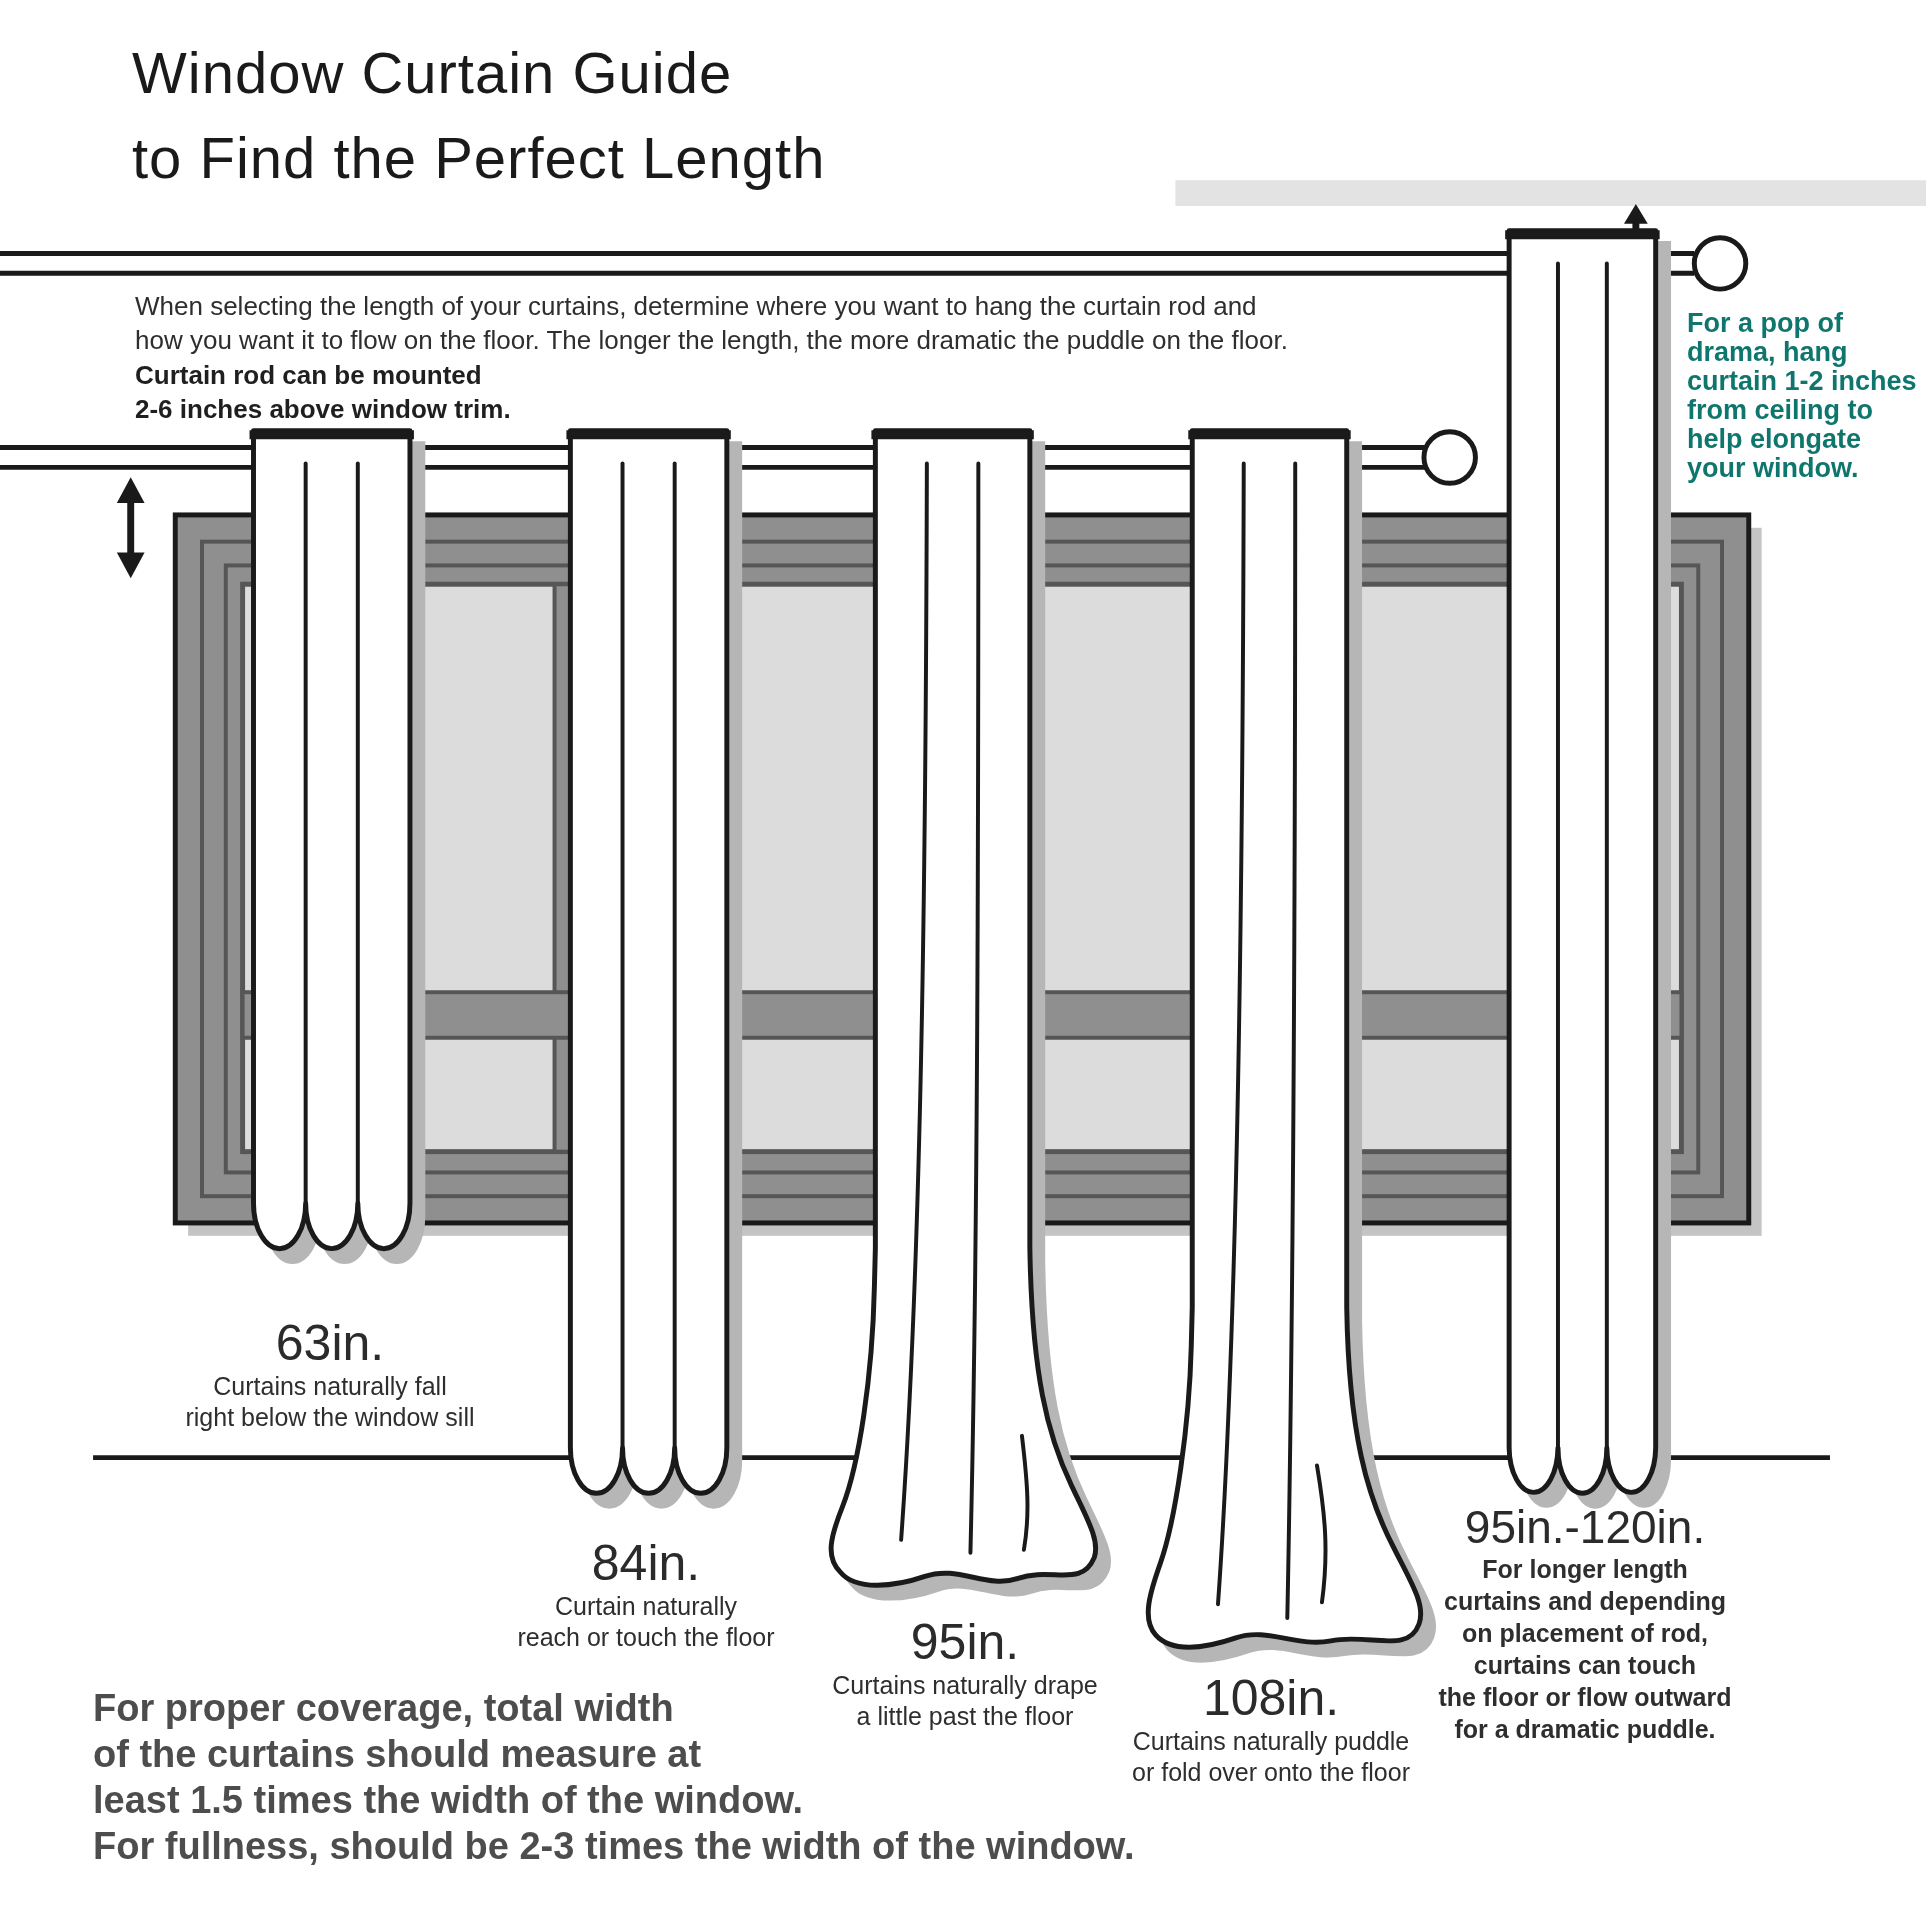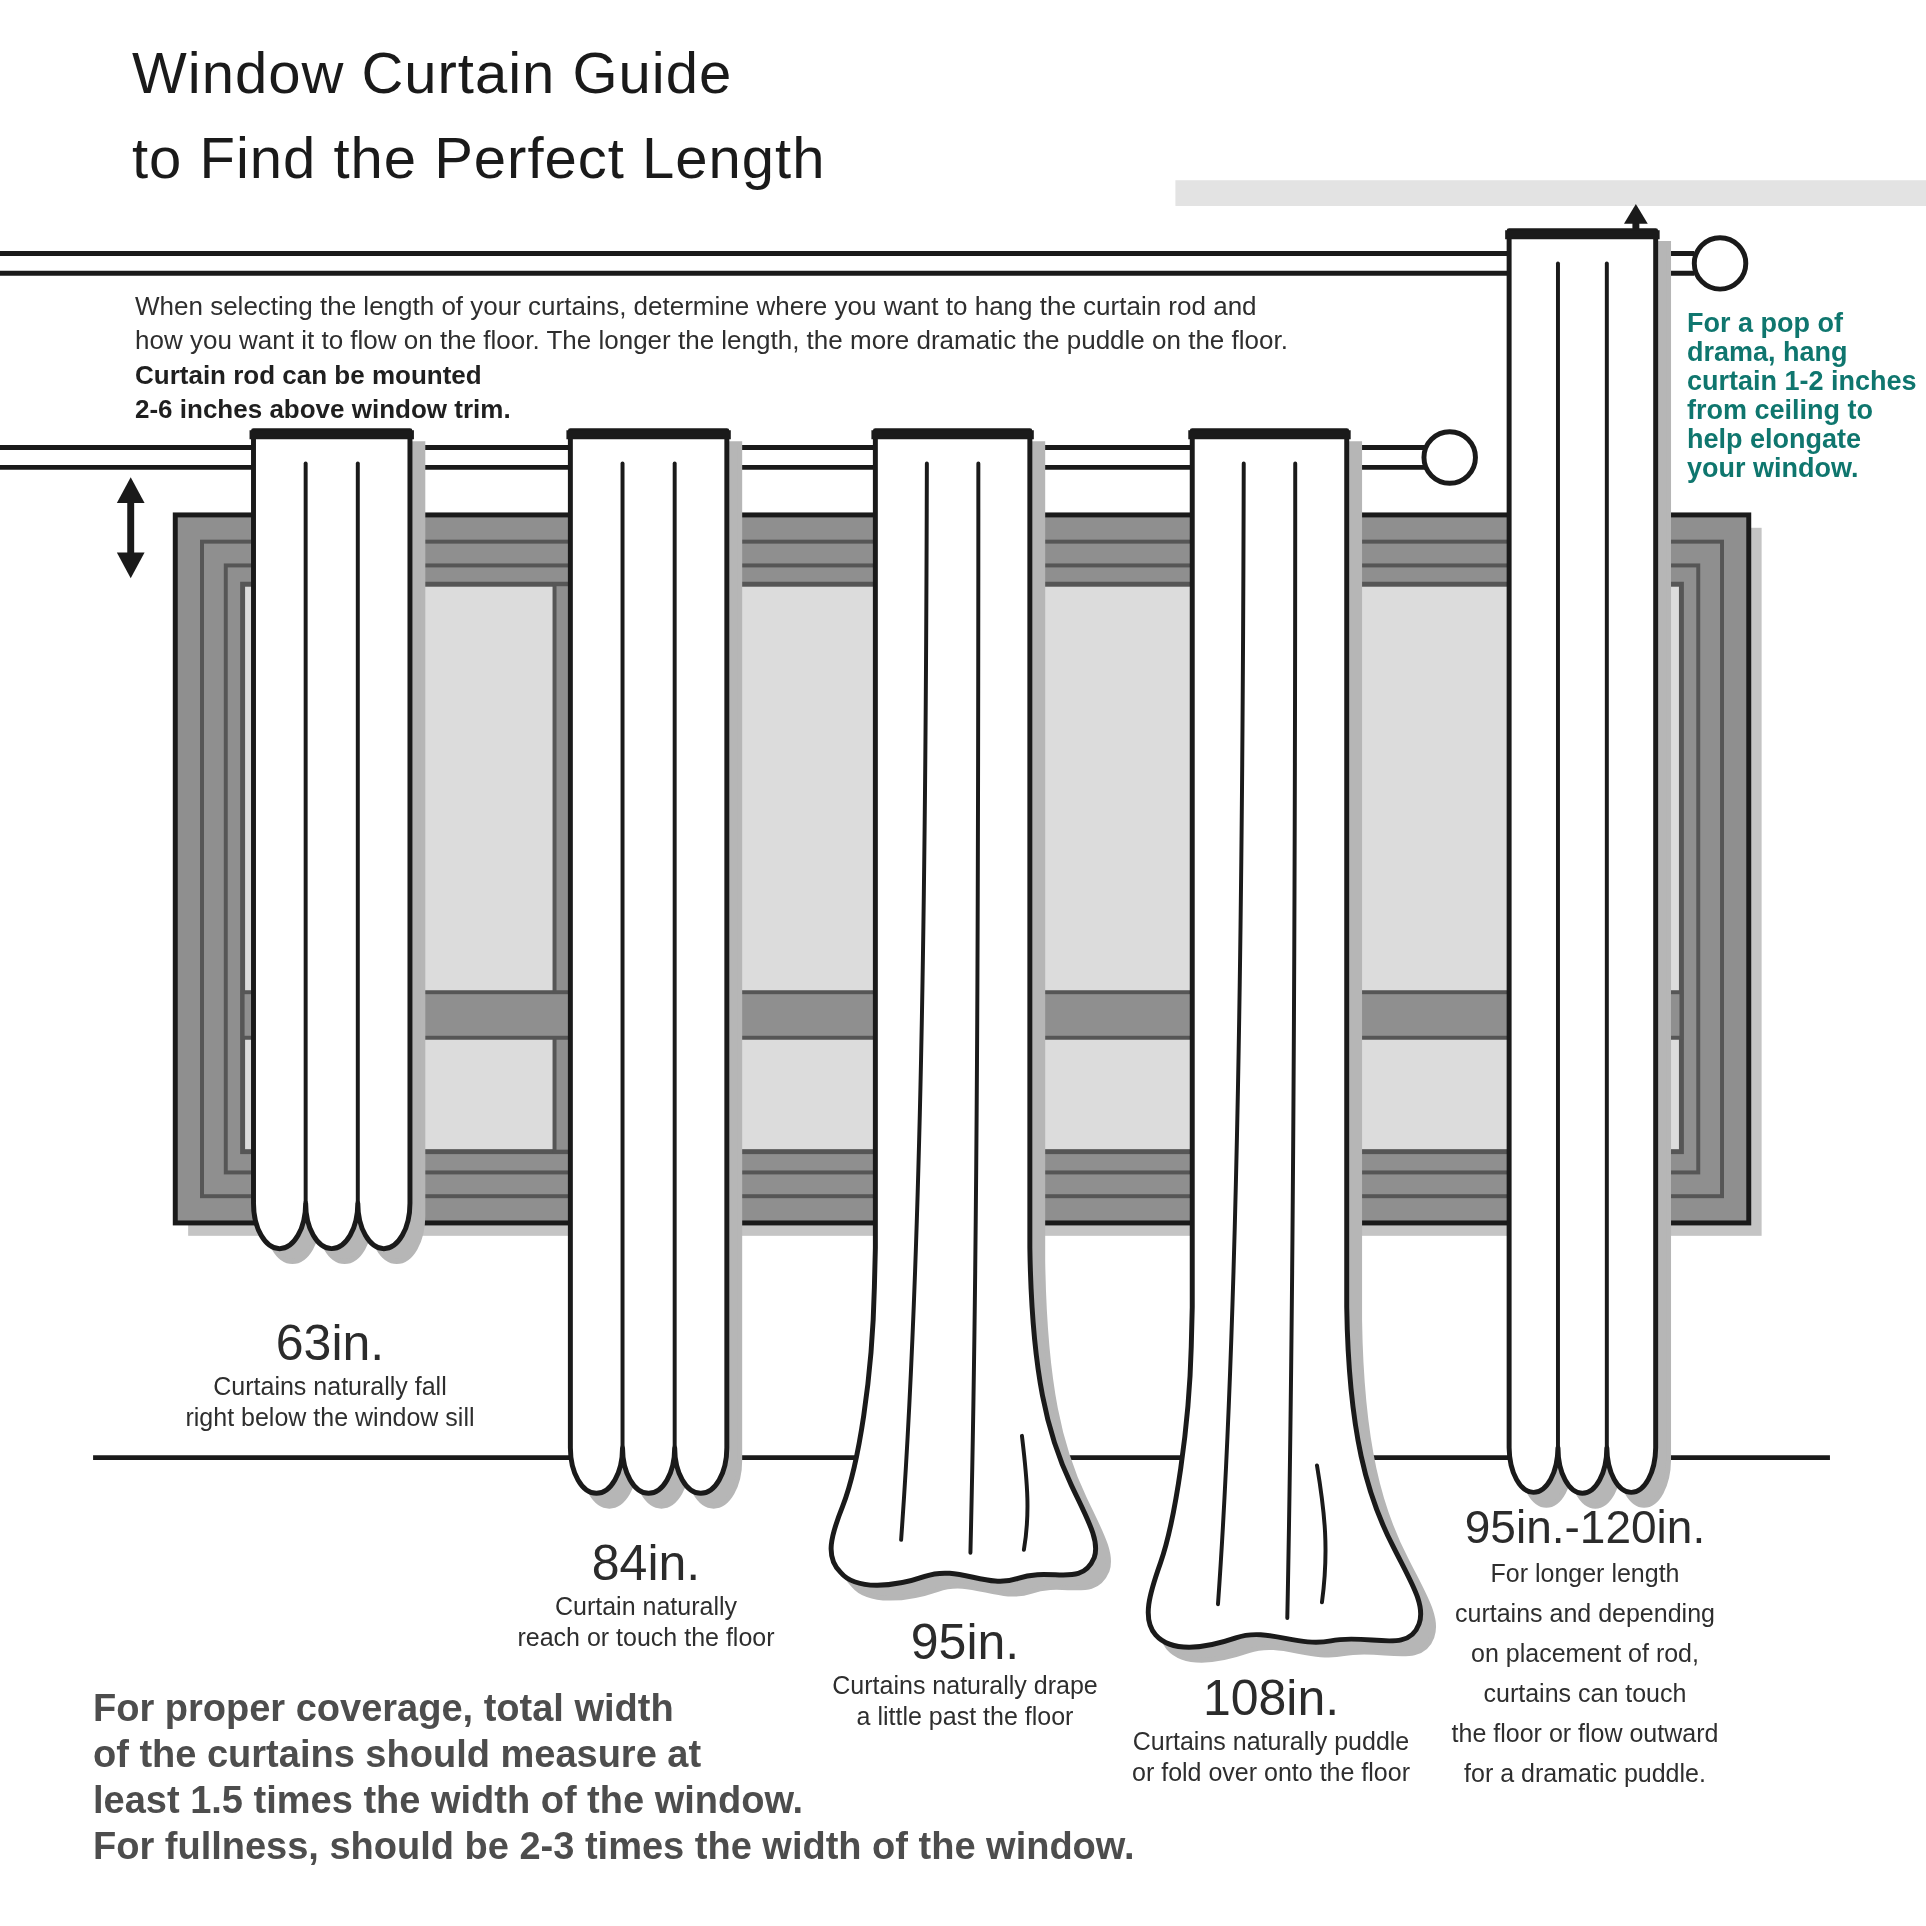--- a/index.html
+++ b/index.html
@@ -22,21 +22,21 @@
     font-size:26px;line-height:34px;font-weight:bold;color:#1f1f1f;
   }
   .ceiling-note{
     position:absolute;left:1687px;top:309px;width:236px;
     font-size:27px;line-height:29px;font-weight:bold;color:#0f766e;
   }
   .size-label{position:absolute;transform:translateX(-50%);text-align:center;width:max-content;}
   .size-big{font-size:50px;line-height:55px;color:#2b2b2b;}
   .size-big.small{font-size:46px;line-height:51px;}
   .size-desc{font-size:25px;line-height:31px;color:var(--text);}
-  .size-desc.tight{line-height:40px;}
+  .size-desc.tight{line-height:32px;font-weight:bold;}
   .footer{
     position:absolute;left:93px;top:1685px;
     font-size:38px;line-height:46px;font-weight:bold;color:var(--footer);
   }
   svg.diagram{position:absolute;left:0;top:0;}
   .ceilband{fill:var(--ceiling);}
   .rodline{stroke:var(--ink);stroke-width:5;fill:none;}
   .ball{fill:#fff;stroke:var(--ink);stroke-width:5;}
   .cshadow{fill:var(--shadow);stroke:var(--shadow);stroke-width:5;}
   .curtain{fill:#ffffff;stroke:var(--ink);stroke-width:5;stroke-linejoin:round;}

